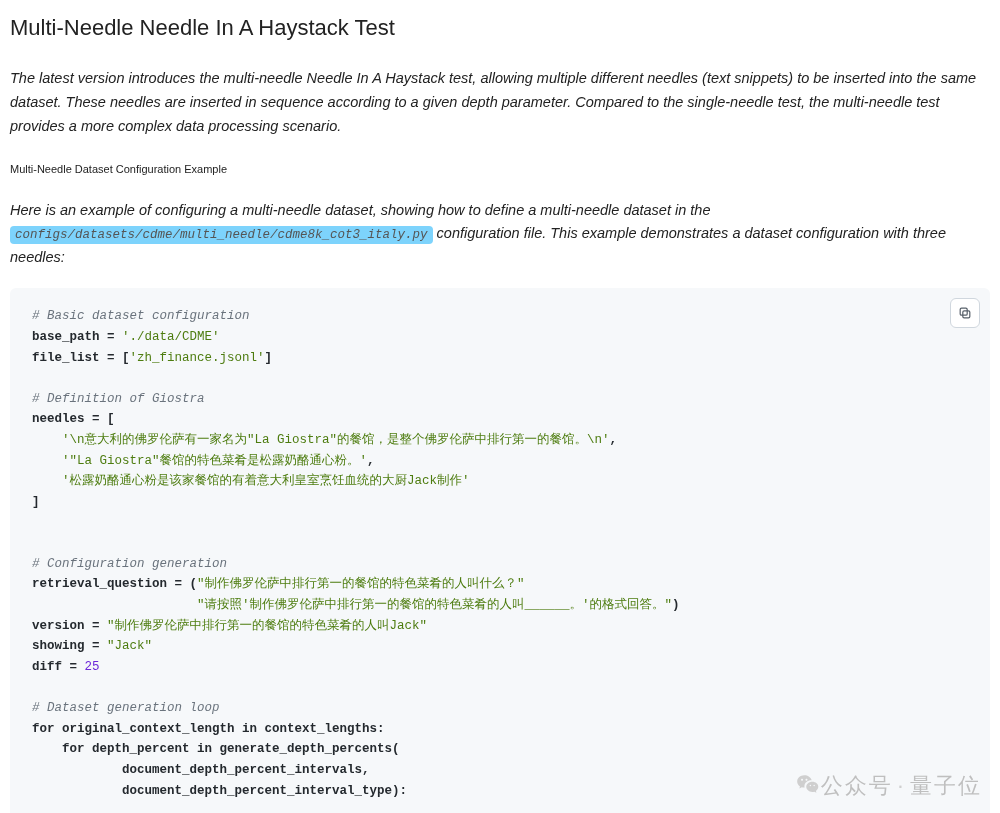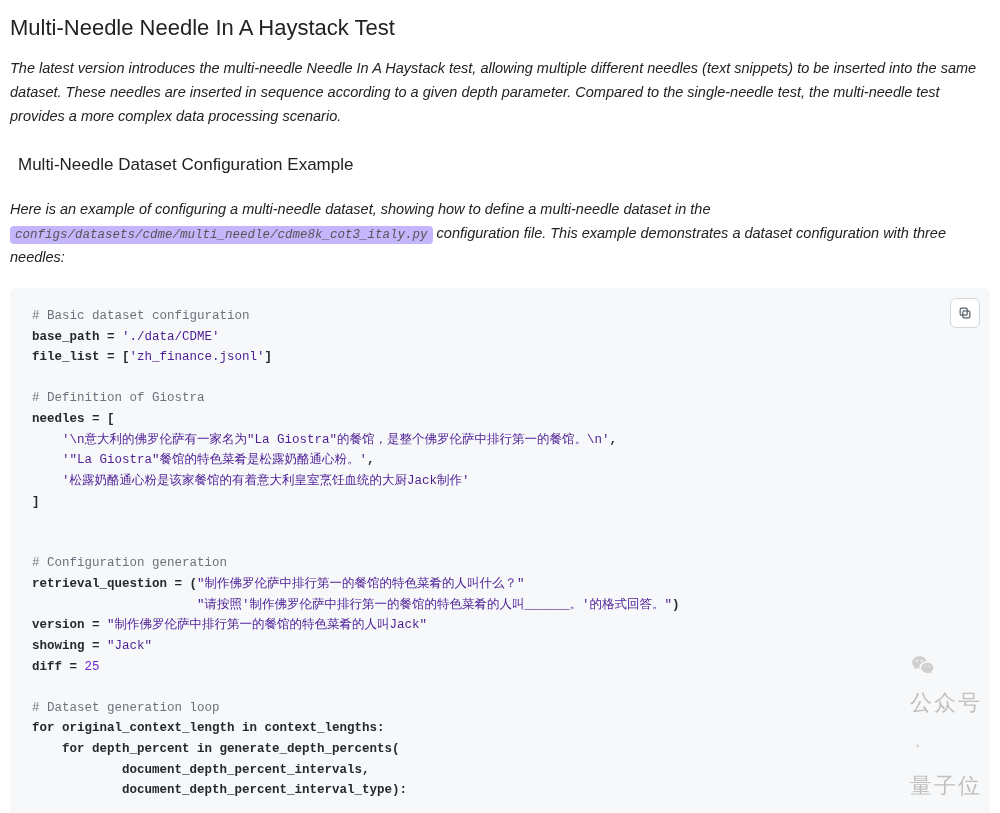--- a/index.html
+++ b/index.html
@@ -7,40 +7,40 @@
     padding: 10px 10px 0 10px;
     font-family: -apple-system, BlinkMacSystemFont, "Segoe UI", Helvetica, Arial, sans-serif;
     color: #24292e;
     background: #fff;
     font-size: 15px;
     line-height: 1.6;
   }
   h2.title {
     font-size: 22px;
     font-weight: 400;
-    margin: 0 0 12px 0;
+    margin: 0 0 22px 0;
     color: #222;
   }
   h3.subtitle {
-    font-size: 17px;
+    font-size: 11px;
     font-weight: 400;
-    margin: 22px 0 20px 8px;
+    margin: 22px 0 20px 0;
     color: #222;
   }
   p.body-text {
     margin: 0 0 18px 0;
     font-size: 14.5px;
     line-height: 1.65;
     color: #222;
     font-style: italic;
   }
   code.inline {
     font-family: SFMono-Regular, Consolas, "Liberation Mono", Menlo, monospace;
     font-size: 12.5px;
-    background: #c4b5fd;
+    background: #7dd3fc;
     padding: 2px 5px;
     border-radius: 4px;
     color: #555;
   }
   .code-block {
     position: relative;
     background: #f6f8fa;
     border-radius: 6px;
     padding: 18px 22px 14px 22px;
     margin-top: 6px;
@@ -48,22 +48,22 @@
   }
   .code-block pre {
     margin: 0;
     font-family: SFMono-Regular, Consolas, "Liberation Mono", Menlo, monospace;
     font-size: 12.5px;
     line-height: 1.65;
     white-space: pre;
     font-weight: 600;
     color: #24292e;
   }
-  .tok-comment { color: #6a737d; font-weight: 500;}
-  .tok-string  { color: #4c1d95; font-weight: 500;}
+  .tok-comment { color: #6a737d; font-style: italic; font-weight: 500;}
+  .tok-string  { color: #4d7c0f; font-weight: 500;}
   .tok-number  { color: #6d28d9; font-weight: 500;}
   .copy-btn {
     position: absolute;
     top: 10px;
     right: 10px;
     width: 28px;
     height: 28px;
     border: 1px solid #d0d7de;
     border-radius: 6px;
     background: #fff;
@@ -72,27 +72,26 @@
     justify-content: center;
     cursor: pointer;
     color: #57606a;
   }
   .copy-btn svg { width: 14px; height: 14px; }
   .watermark {
     position: fixed;
     right: 18px;
     bottom: 10px;
     display: flex;
-    gap: 6px;
+    align-items: center;
     color: #bfbfbf;
     font-size: 22px;
     pointer-events: none;
     user-select: none;
     letter-spacing: 2px;
-    flex-direction: column;
   }
   .watermark .wm-icon {
     width: 26px; height: 26px;
     display:flex;align-items:center;justify-content:center;
   }
   .watermark .wm-dot { font-size: 22px; color:#cfcfcf; padding:0 4px;}
 </style>
 </head>
 <body>
 

